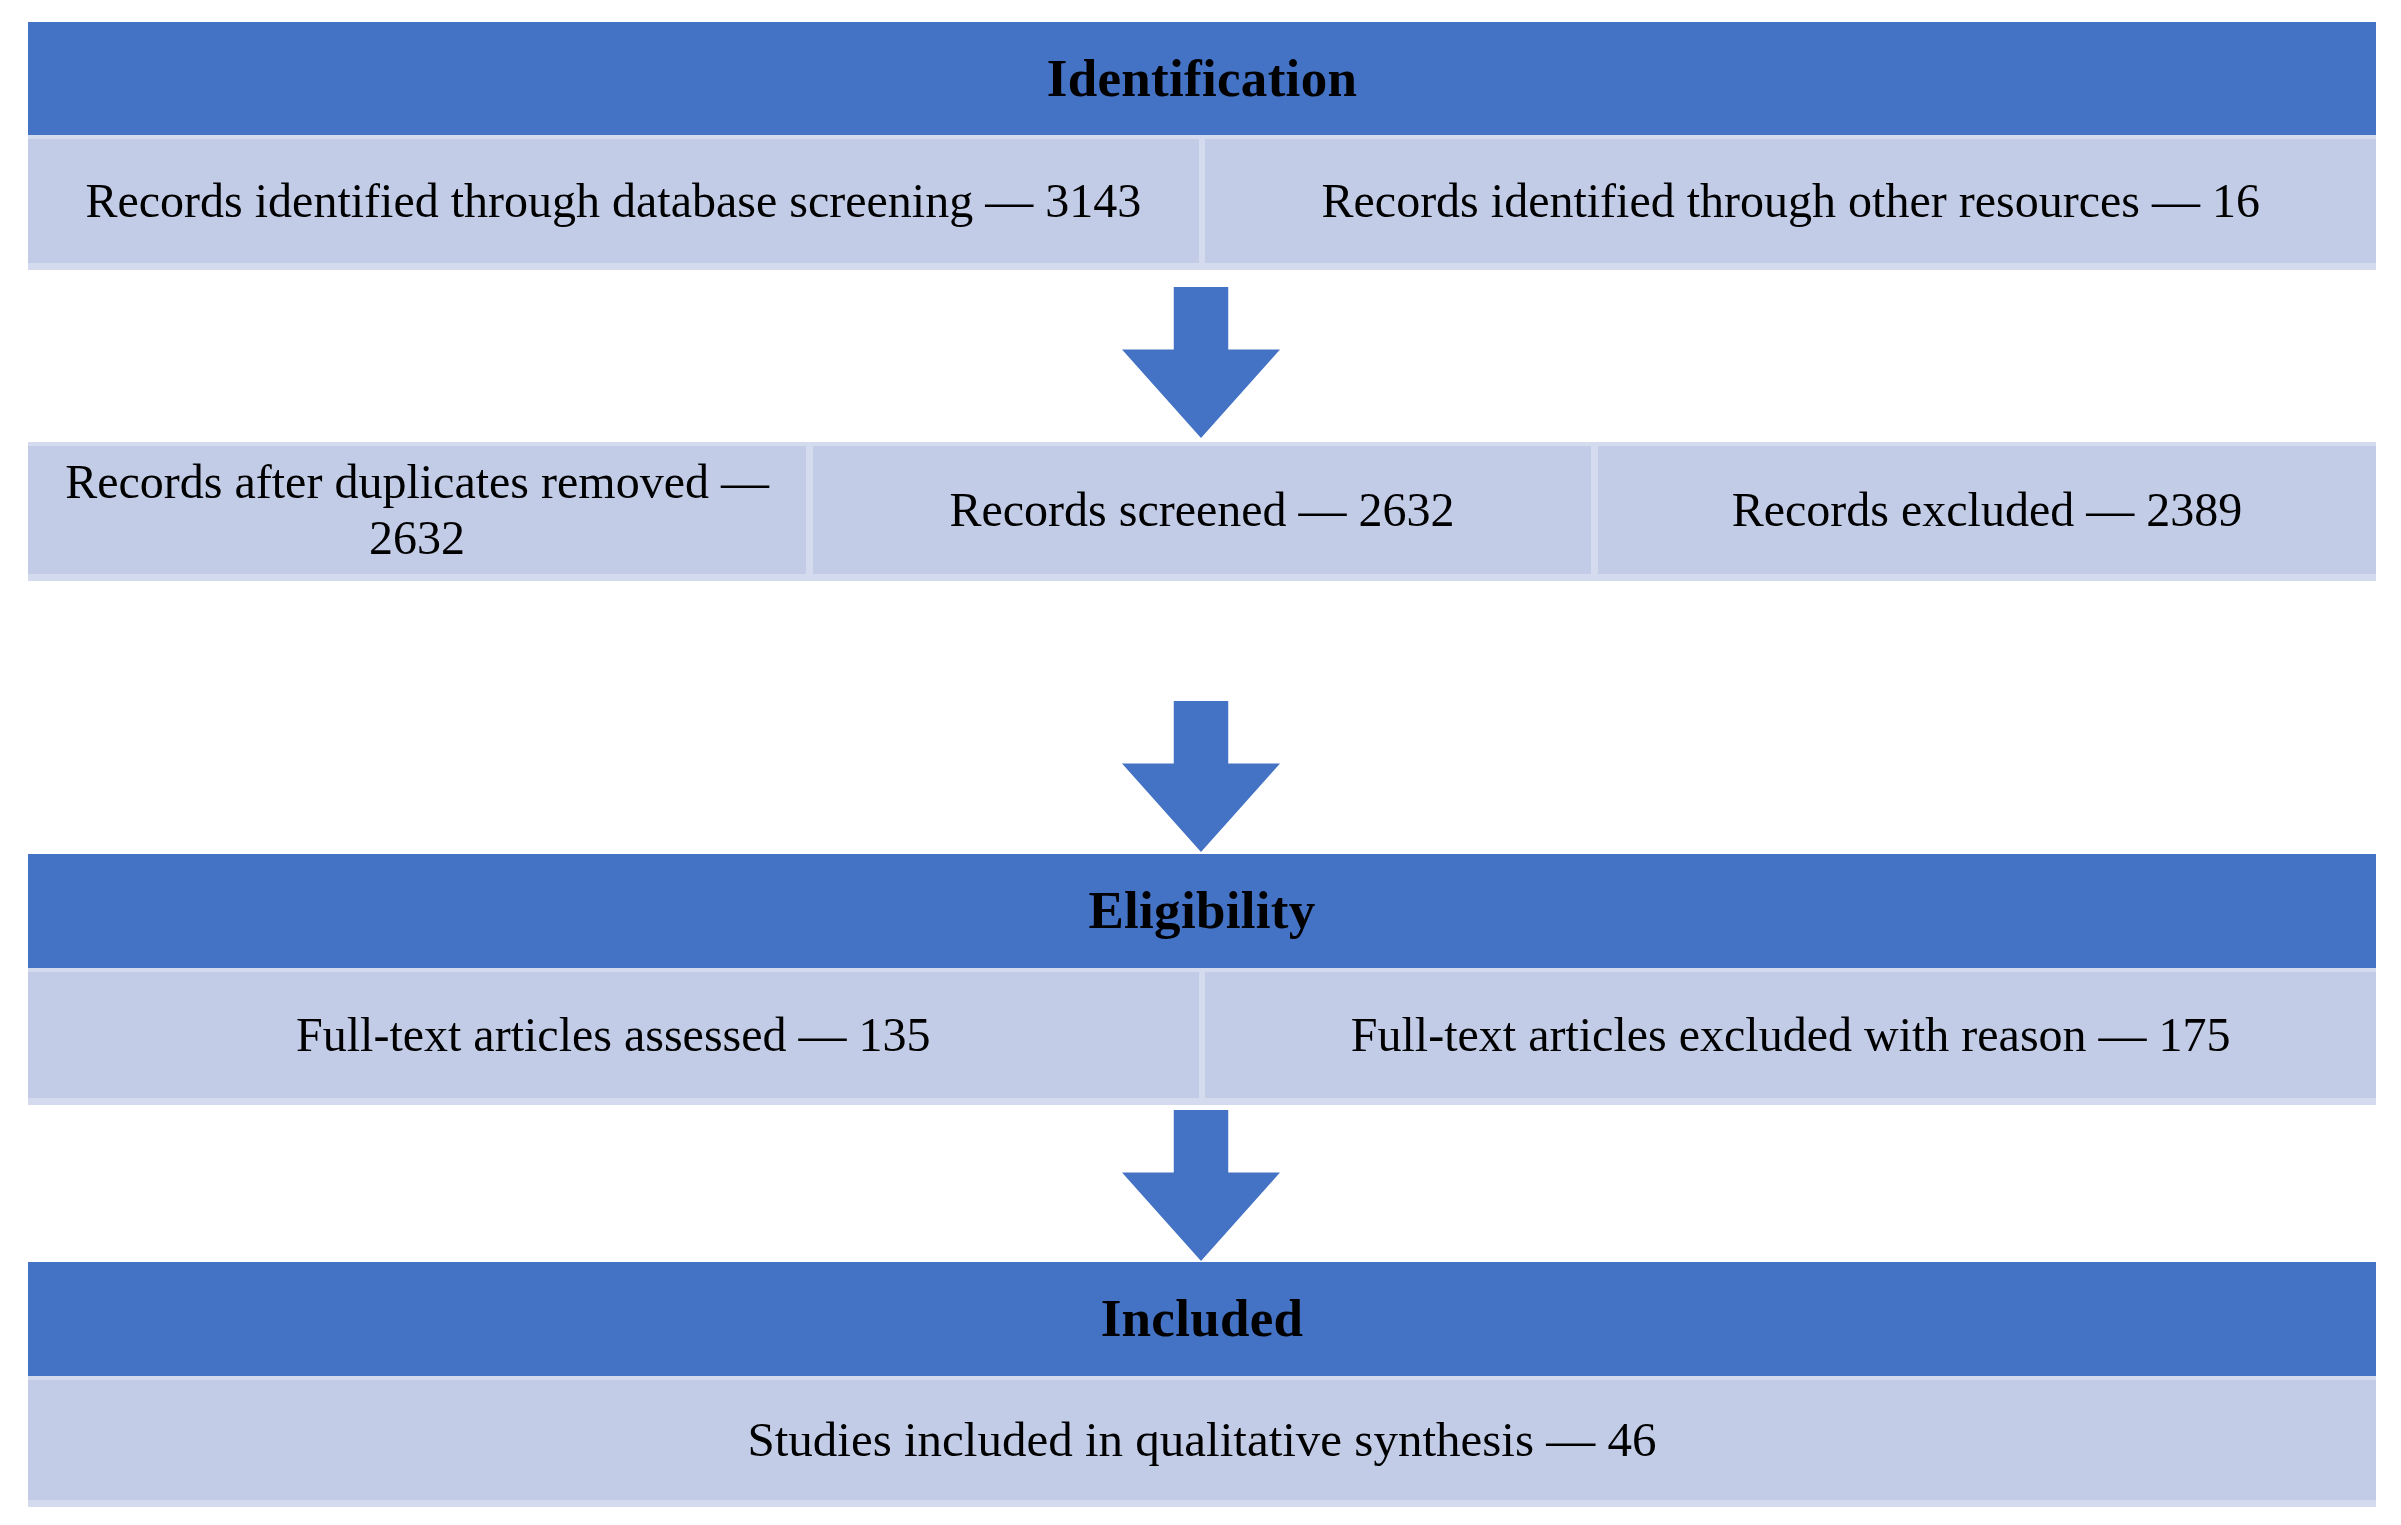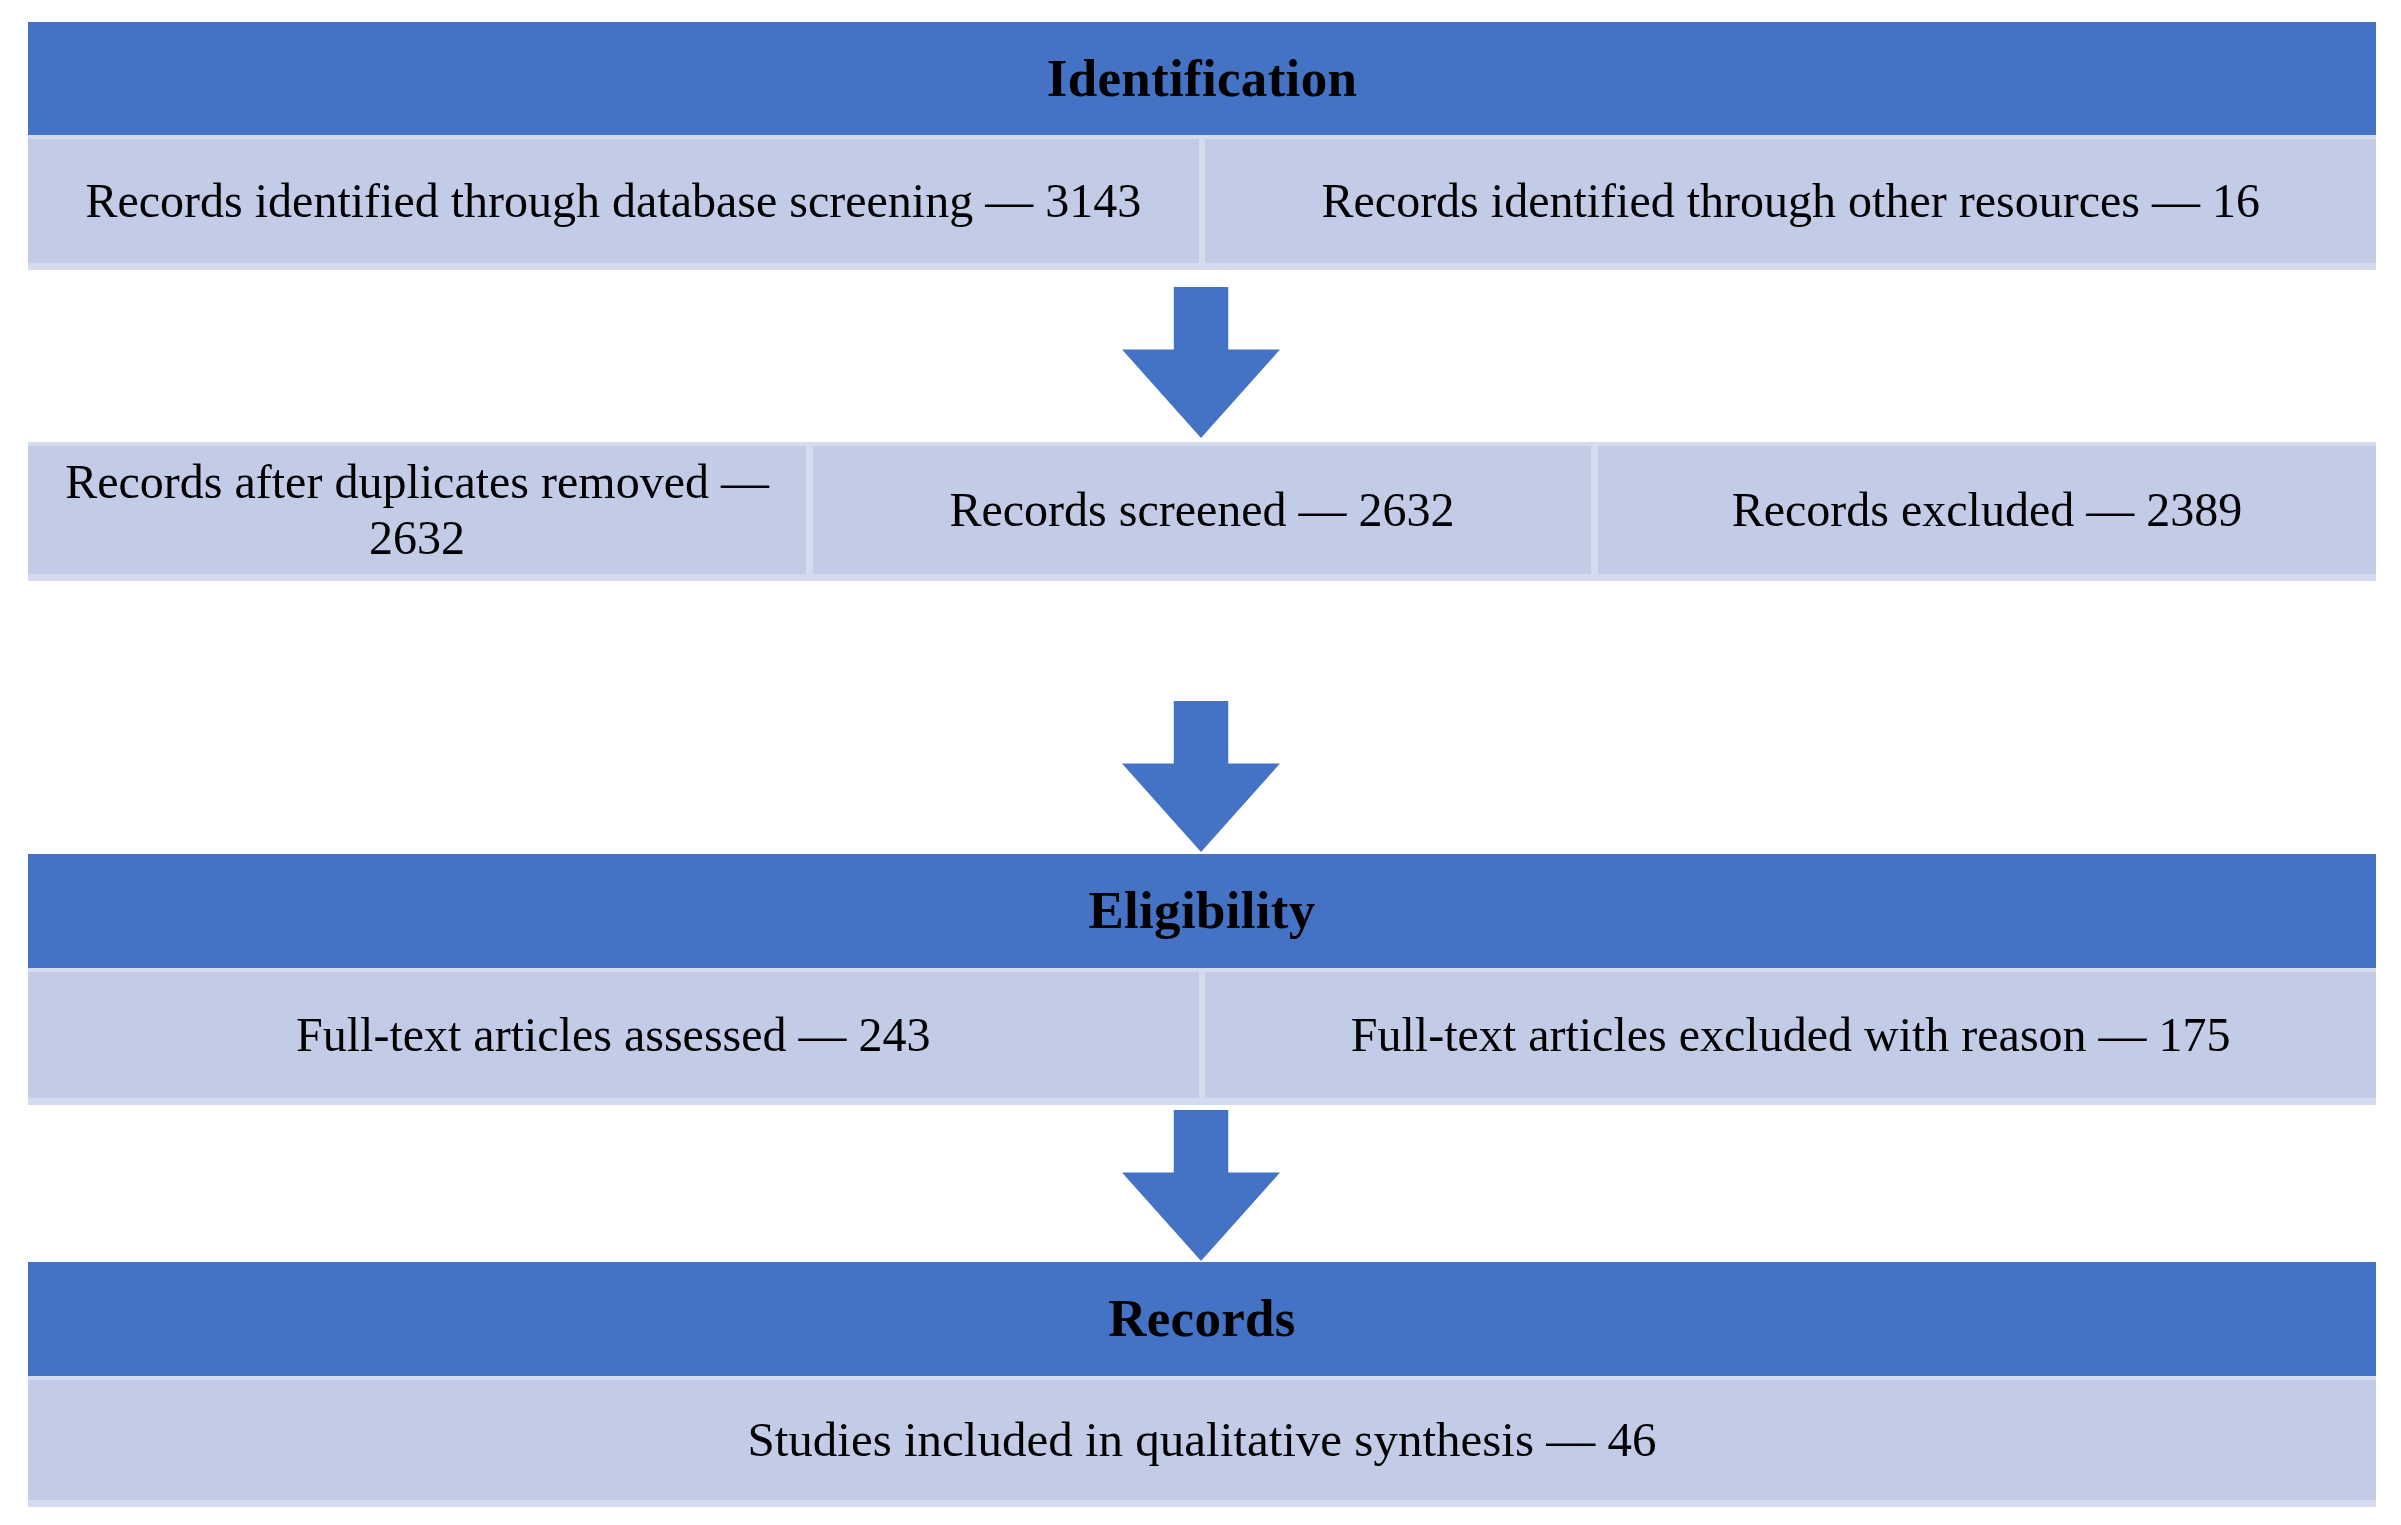--- a/index.html
+++ b/index.html
@@ -149,37 +149,37 @@
       <polygon points="76,0 156,0 156,92 232,92 116,222 0,92 76,92" fill="#4472C4"></polygon>
     </svg>
   </div>
 
   <div class="stage" id="stage-eligibility">
     <div class="stage-header">
       <div class="stage-title">Eligibility</div>
     </div>
     <div class="stage-body">
       <div class="cell">
-        <div class="cell-text">Full-text articles assessed  —  243</div>
+        <div class="cell-text">Full-text articles assessed  —  135</div>
       </div>
       <div class="cell">
         <div class="cell-text">Full-text articles excluded with reason  —  175</div>
       </div>
     </div>
   </div>
 
   <div class="arrow" id="arrow-3">
     <svg viewBox="0 0 232 222" preserveAspectRatio="none" aria-hidden="true">
       <polygon points="76,0 156,0 156,92 232,92 116,222 0,92 76,92" fill="#4472C4"></polygon>
     </svg>
   </div>
 
   <div class="stage" id="stage-included">
     <div class="stage-header">
-      <div class="stage-title">Records</div>
+      <div class="stage-title">Included</div>
     </div>
     <div class="stage-body">
       <div class="cell">
         <div class="cell-text">Studies included in qualitative synthesis  — 46</div>
       </div>
     </div>
   </div>
 
 </div>
 

